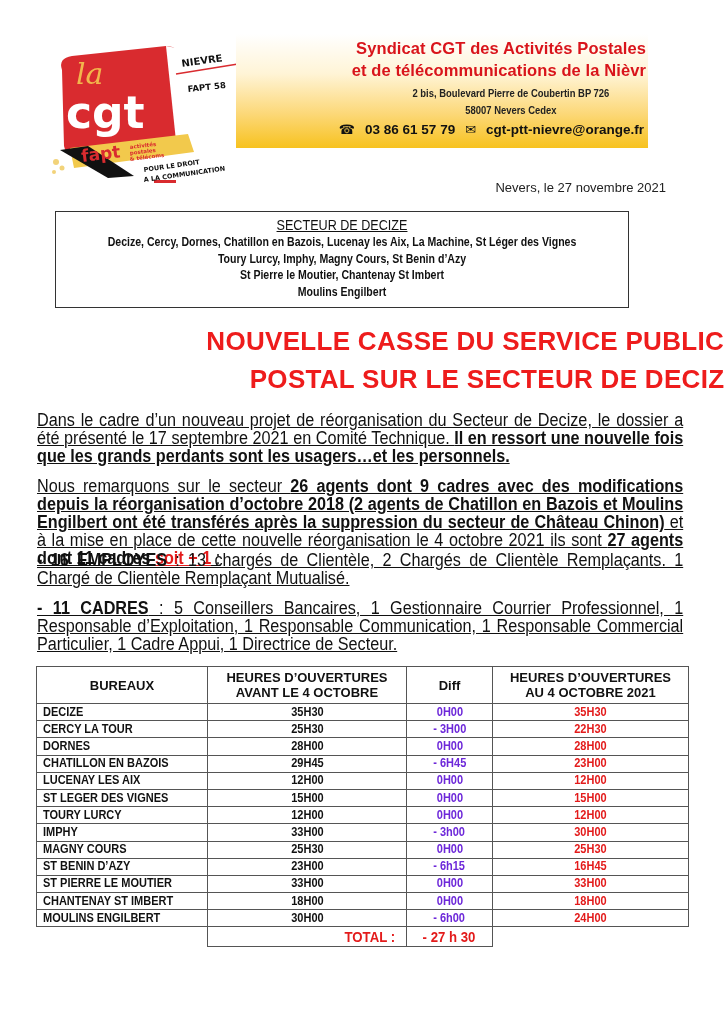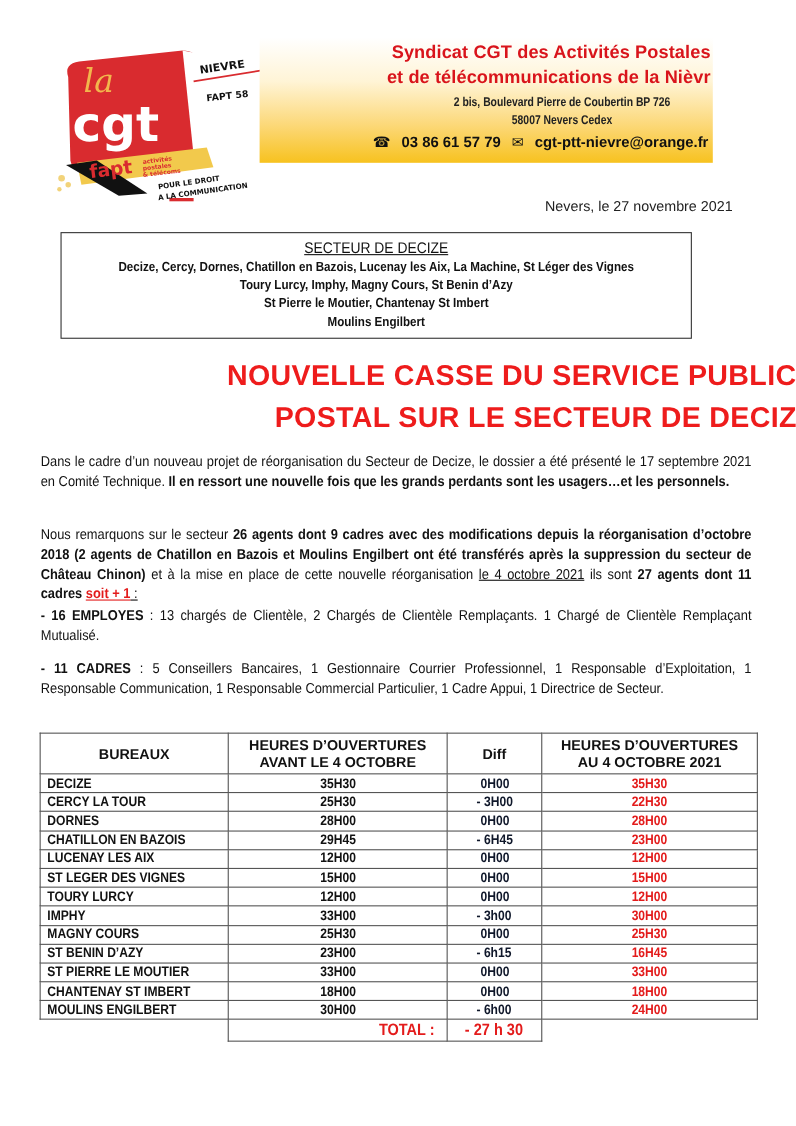--- a/index.html
+++ b/index.html
@@ -49,39 +49,39 @@
   .headline {
     position: absolute; left: 0; width: 724px; text-align: right;
     color: #ee1c1c; font-weight: bold; font-size: 26px; line-height: 36px; letter-spacing: 0.3px;
   }
   .headline.h1 { top: 323px; }
   .headline.h2 { top: 361px; margin-left: 18px; }
 
   
   .para {
     position: absolute; left: 37px; width: 646px;
-    font-size: 13px; line-height: 18px; text-align: justify; color: #111;
+    font-size: 18px; line-height: 18px; text-align: justify; color: #111; text-decoration: underline;
   }
   .para b { font-weight: bold; }
   .u { text-decoration: underline; }
   .red { color: #e31b1b; }
   .p1 { top: 411px; }
   .p2 { top: 477px; }
   .p3 { top: 551px; }
   .p4 { top: 599px; }
   .squeeze { transform: scaleX(0.9); transform-origin: left top; width: 718px; }
 
   
   .tbl { position: absolute; left: 36px; top: 666px; border-collapse: collapse; }
   .tbl th, .tbl td { border: 1px solid #555; }
   .tbl th { height: 37px; font-size: 13px; font-weight: bold; line-height: 15px; text-align: center; color: #111; }
   .tbl td { height: 17.2px; font-size: 12.5px; font-weight: bold; line-height: 15px; text-align: center; padding: 0; }
   .tbl td.office { text-align: left; padding-left: 6px; color: #111; }
   .tbl td.before { color: #111; }
-  .tbl td.diff { color: #0f172a; }
+  .tbl td.diff { color: #6d28d9; }
   .tbl td.after { color: #e31b1b; }
   .tbl .cell-text { display: inline-block; transform: scaleX(0.88); transform-origin: center; }
   .tbl td.office .cell-text { transform-origin: left; }
   .tbl tr.total td { height: 20px; }
   .tbl tr.total td.blank { border: none; border-top: 1px solid #555; }
   .tbl tr.total td.blank-r { border: none; border-top: 1px solid #555; border-left: 1px solid #555; }
   .tbl td.total-label { text-align: right; padding-right: 8px; color: #e31b1b; font-size: 15px; }
   .tbl td.total-val { color: #e31b1b; font-size: 15px; }
 </style>
 </head>

